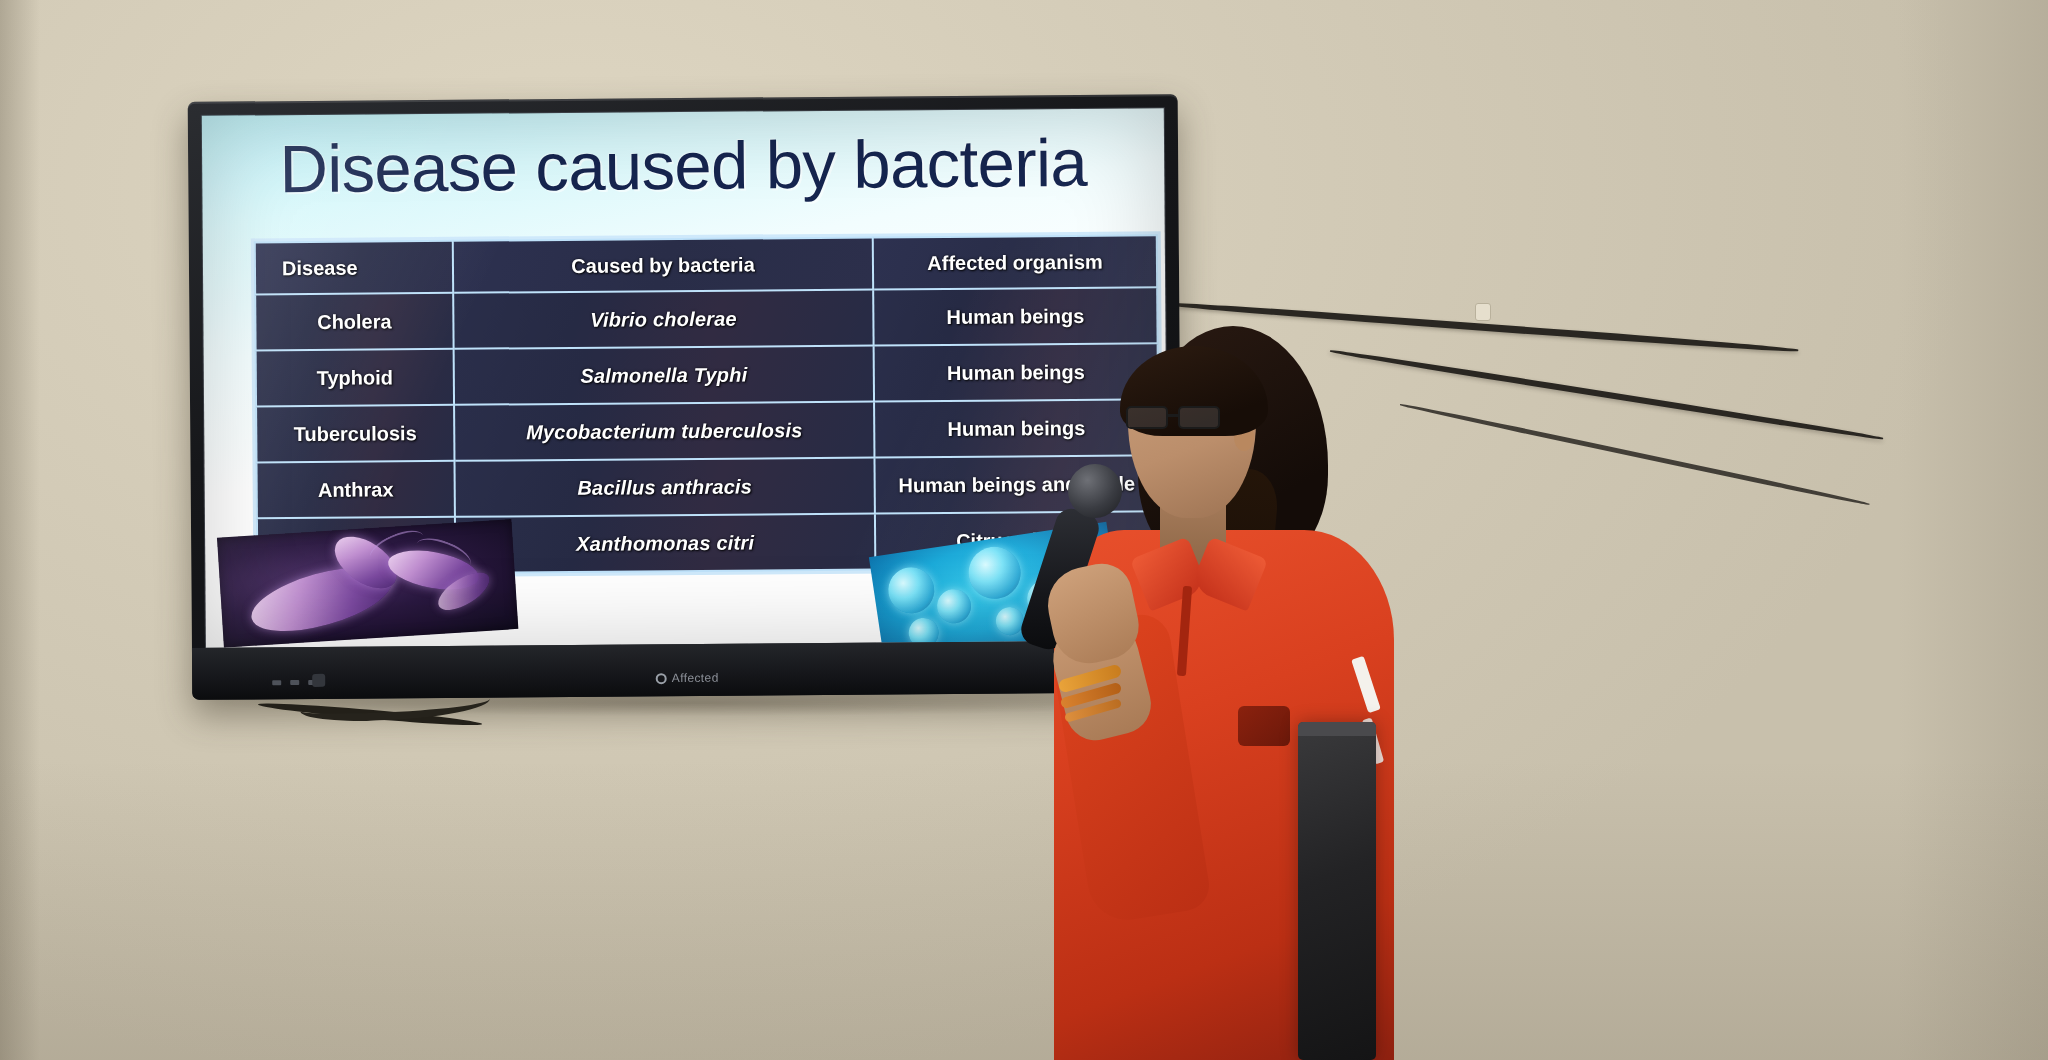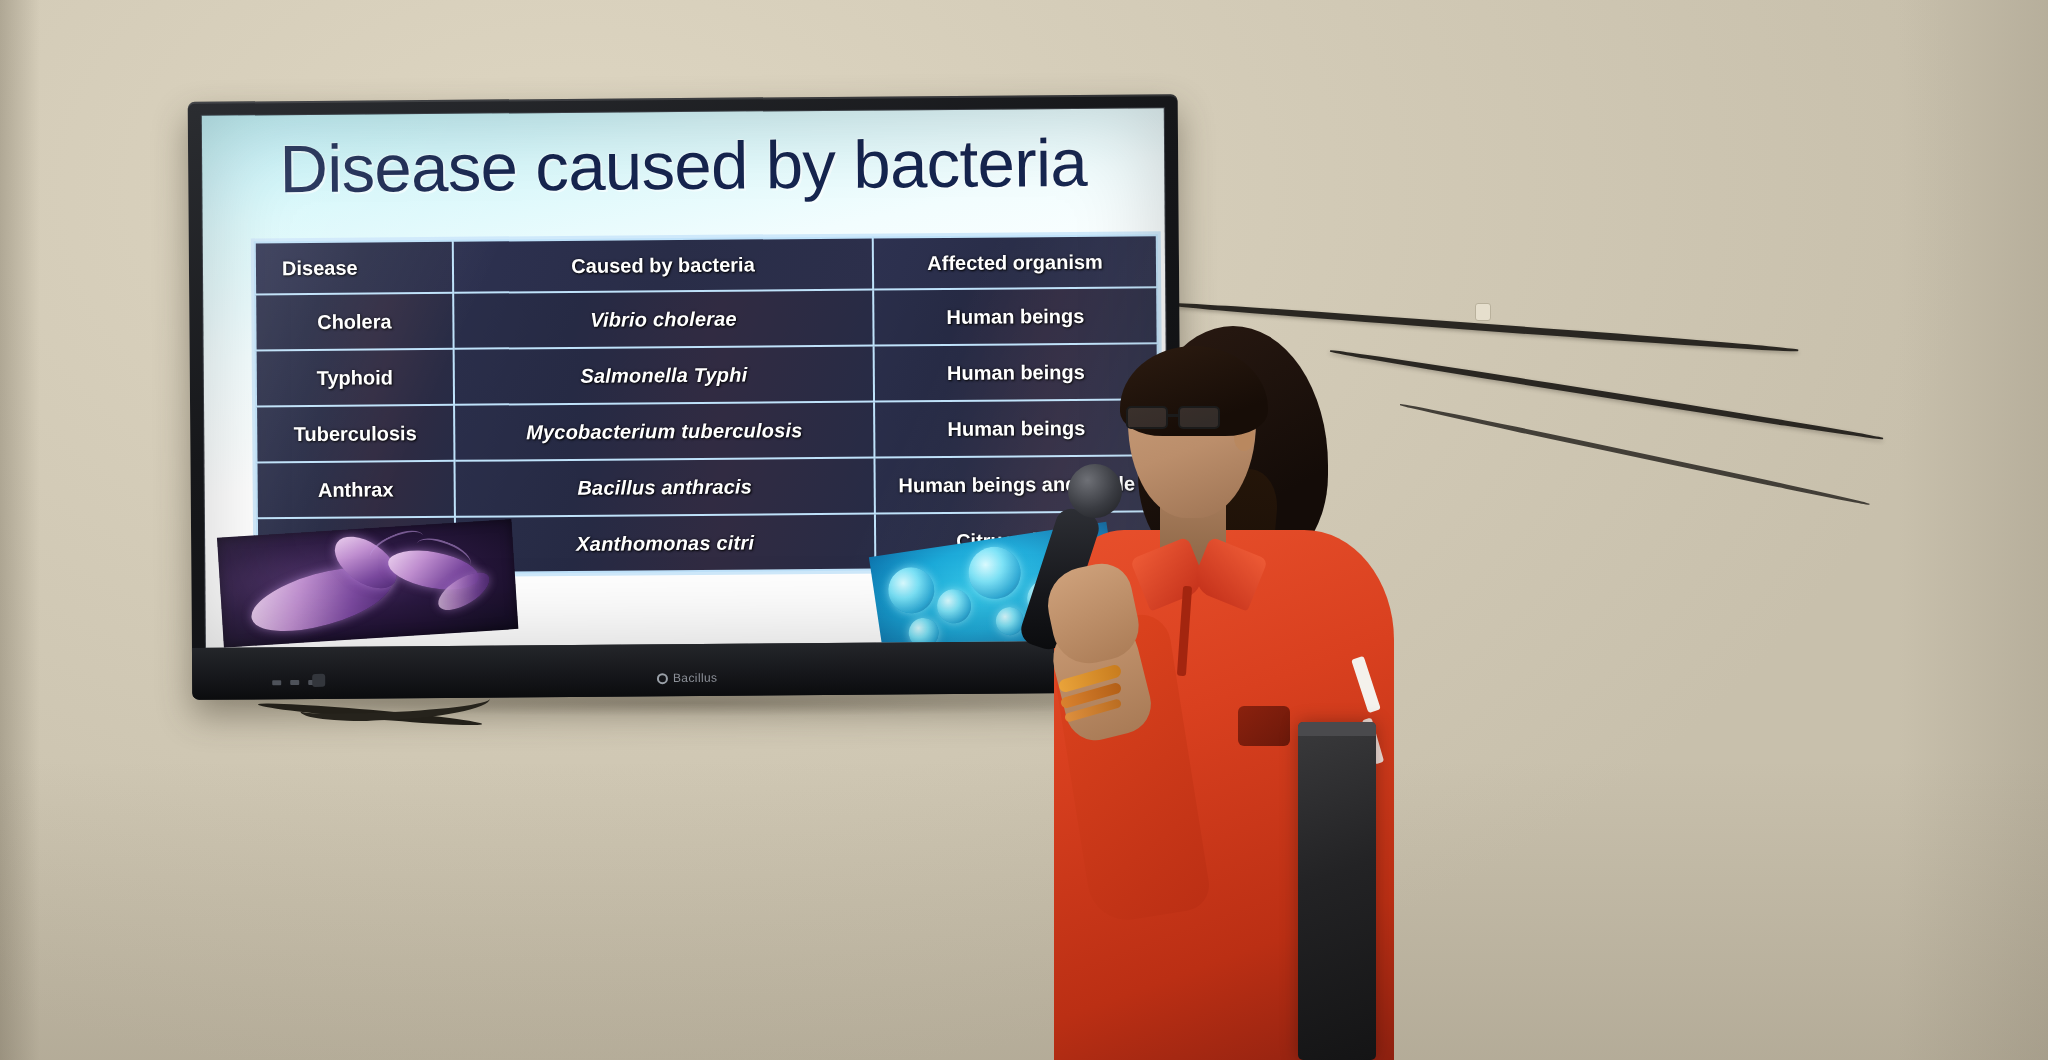--- a/index.html
+++ b/index.html
@@ -451,21 +451,21 @@
 
   <div id="tv-chin">
     <div id="tv-buttons">
       <span class="btn"></span>
       <span class="btn"></span>
       <span class="btn"></span>
     </div>
     <div id="tv-ir"></div>
     <div id="tv-logo">
       <span id="tv-logo-mark"></span>
-      <span>Bacillus</span>
+      <span>Affected</span>
     </div>
   </div>
 </div>
 
 <div id="cable-floor"></div>
 <div id="cable-floor2"></div>
 
 <div id="presenter">
   <div id="hair-back"></div>
   <div id="braid"></div>

